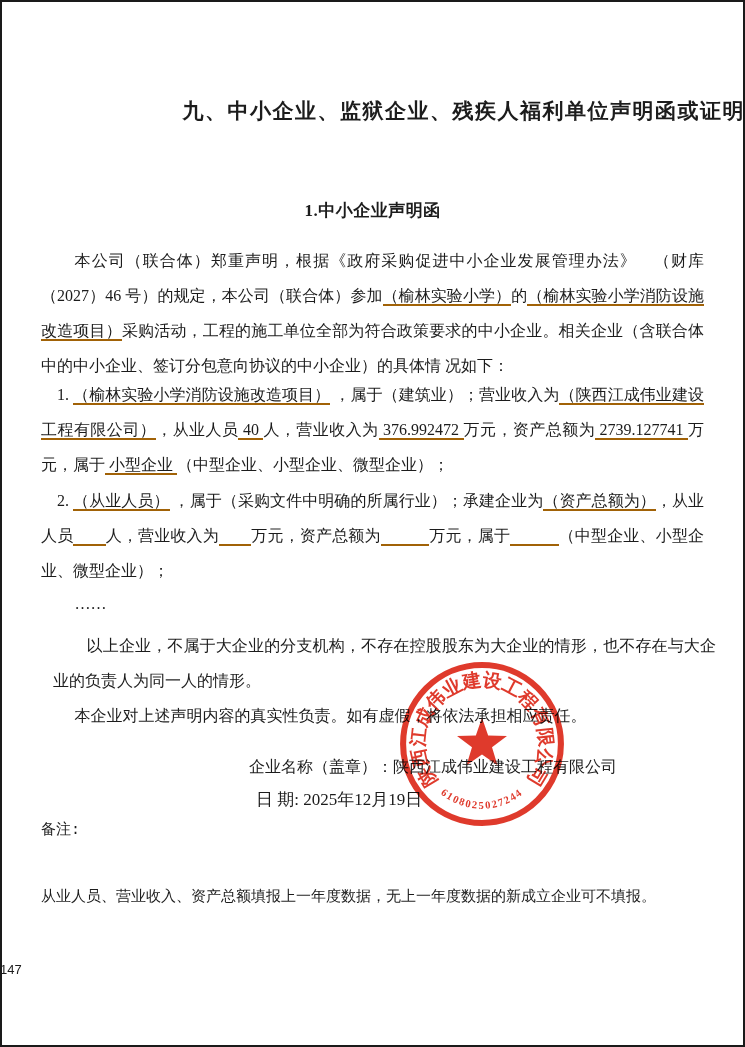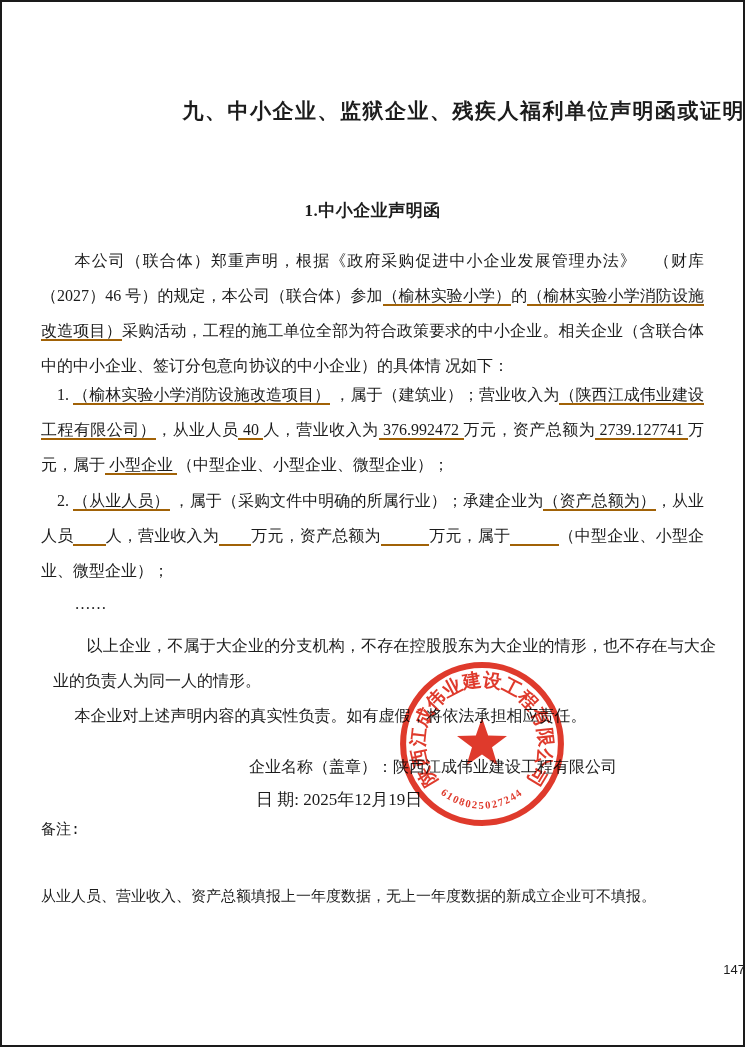--- a/index.html
+++ b/index.html
@@ -43,21 +43,21 @@
   .p-item2   { top: 483px; }
   .p-dots    { top: 586px; }
   .p-above   { top: 628px; margin-left: 12px; }
   .p-resp    { top: 698px; }
   .sign-line { position: absolute; left: 249px; top: 757px; font-size: 16px; }
   .date-line { position: absolute; left: 256px; top: 788px; font-size: 17px; }
   .note-label { position: absolute; left: 41px; top: 820px; font-size: 15px; font-family: Liberation Mono, monospace; }
   .note-text  { position: absolute; left: 41px; top: 839px; font-size: 15px; margin-top: 48px; }
   .page-num {
     position: absolute; top: 962px; left: 0; width: 100%;
-    text-align: right; font-size: 13px;
+    text-align: left; font-size: 13px;
     font-family: "Liberation Sans", "DejaVu Sans", sans-serif;
   }
   .stamp {
     position: absolute; left: 396px; top: 658px;
     width: 172px; height: 172px;
     mix-blend-mode: multiply;
     opacity: 0.93;
     pointer-events: none;
   }
   .stamp text { font-family: "Liberation Serif", "DejaVu Serif", serif; }

